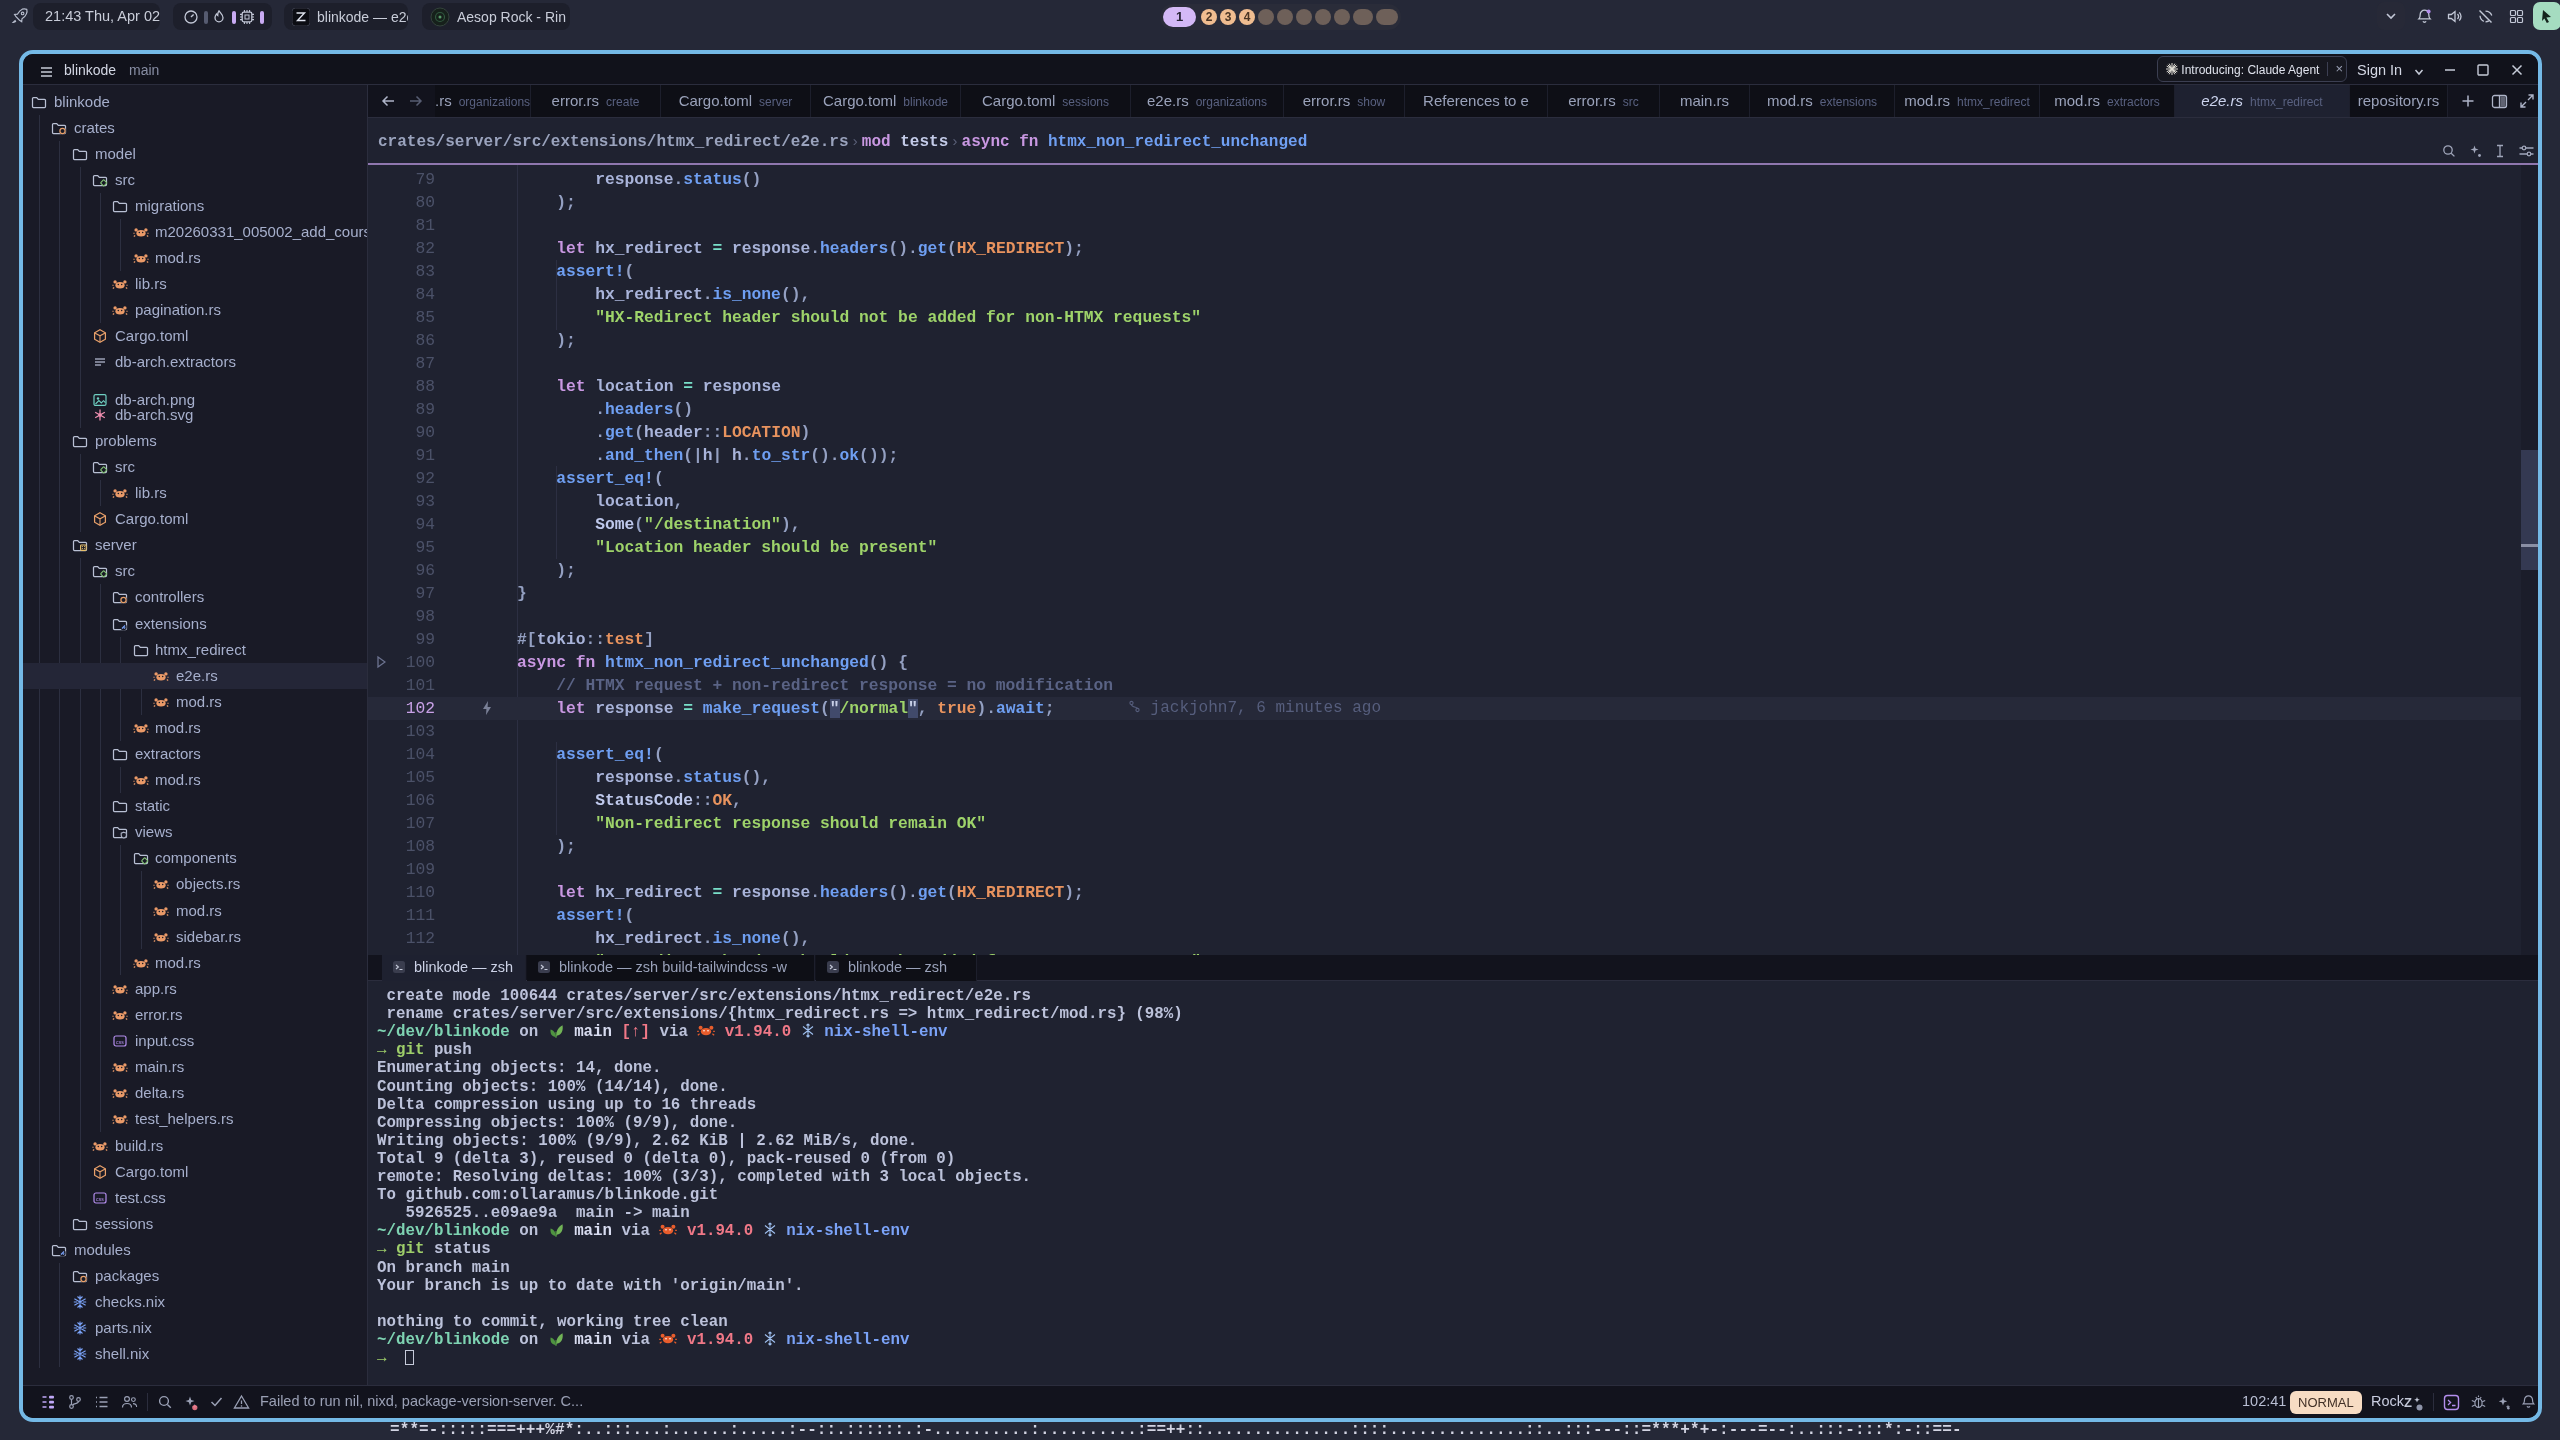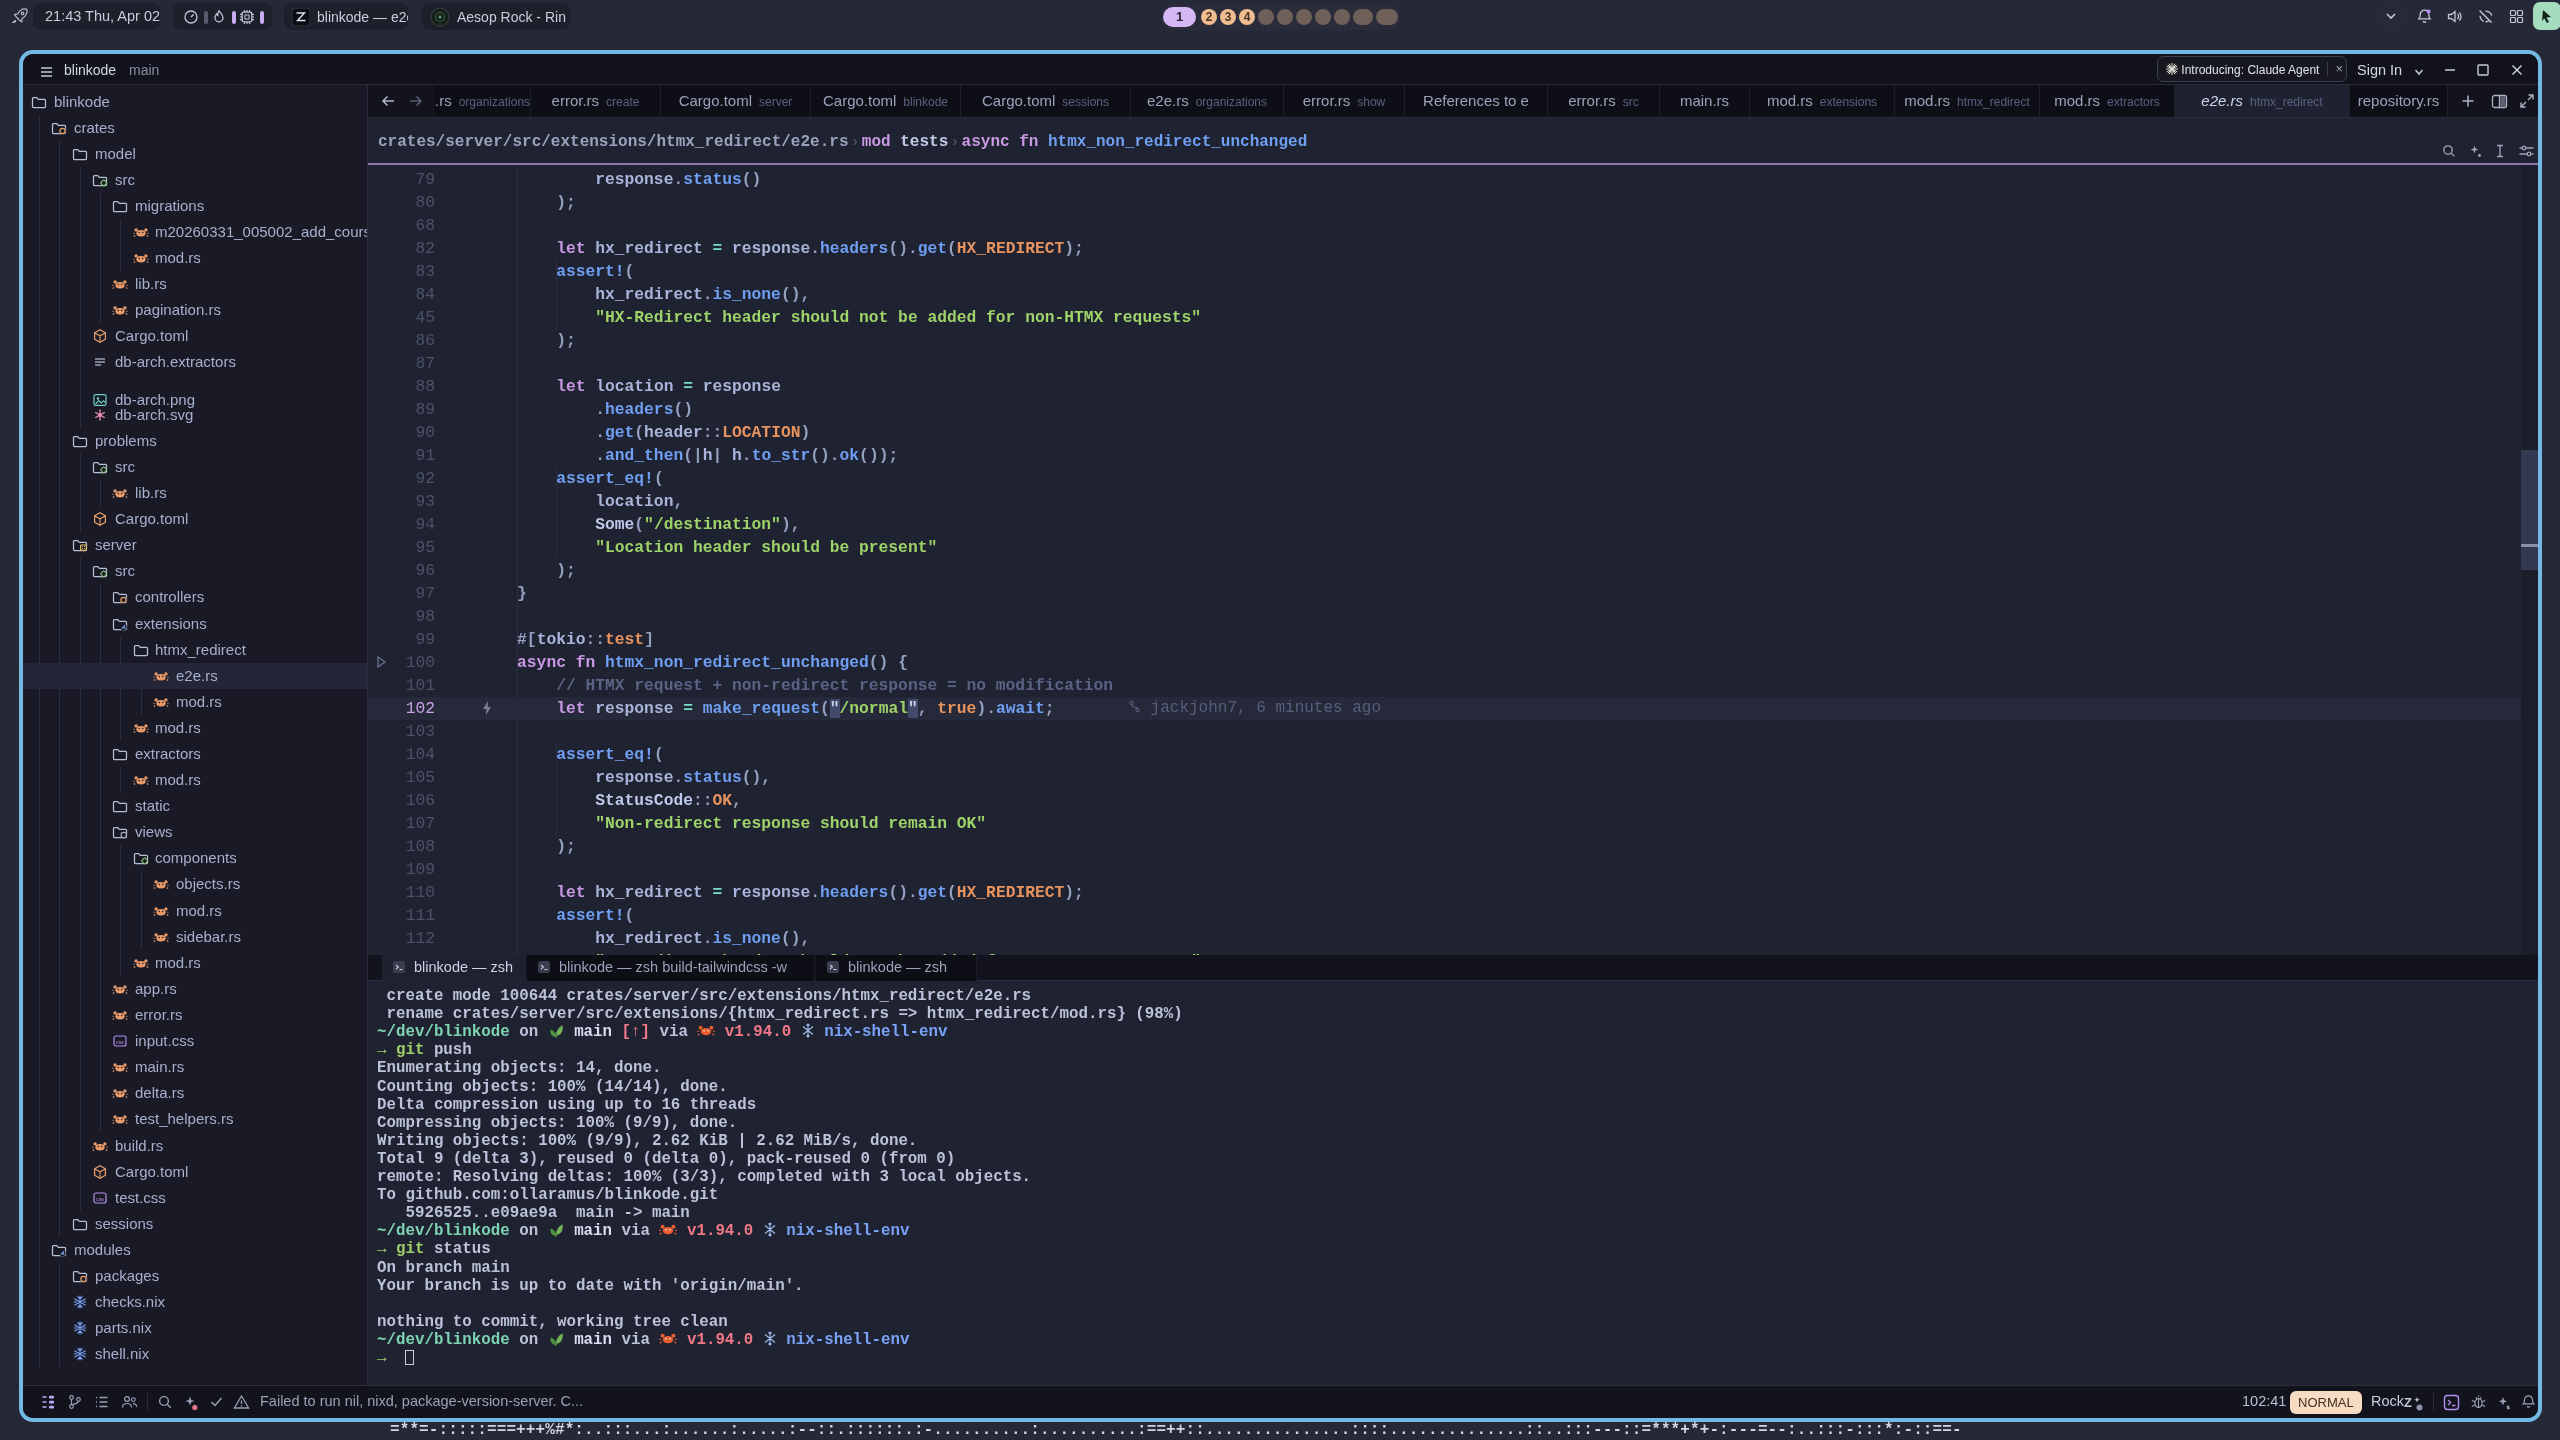--- a/index.html
+++ b/index.html
@@ -663,29 +663,29 @@
         </svg></span></div>
     <div id="code">
       <div class="ig" style="left:149px;top:0;height:790px"></div>
       <div class="ig" style="left:188px;top:95px;height:70px"></div>
       <div class="ig" style="left:188px;top:301px;height:93px"></div>
       <div class="ig" style="left:188px;top:577px;height:93px"></div>
       <div class="gut lnum" style="top:2.5px">79</div>
       <div class="cline" style="top:2.5px"><span class="idn">&nbsp;&nbsp;&nbsp;&nbsp;&nbsp;&nbsp;&nbsp;&nbsp;&nbsp;&nbsp;&nbsp;&nbsp;response</span><span class="pun">.</span><span class="fnc">status</span><span class="pun">()</span></div>
       <div class="gut lnum" style="top:25.5px">80</div>
       <div class="cline" style="top:25.5px"><span class="pun">&nbsp;&nbsp;&nbsp;&nbsp;&nbsp;&nbsp;&nbsp;&nbsp;);</span></div>
-      <div class="gut lnum" style="top:48.5px">68</div>
+      <div class="gut lnum" style="top:48.5px">81</div>
       <div class="cline" style="top:48.5px"></div>
       <div class="gut lnum" style="top:71.5px">82</div>
       <div class="cline" style="top:71.5px"><span class="kw">&nbsp;&nbsp;&nbsp;&nbsp;&nbsp;&nbsp;&nbsp;&nbsp;let</span><span class="idn"> hx_redirect </span><span class="op">=</span><span class="idn"> response</span><span class="pun">.</span><span class="fnc">headers</span><span class="pun">().</span><span class="fnc">get</span><span class="pun">(</span><span class="con">HX_REDIRECT</span><span class="pun">);</span></div>
       <div class="gut lnum" style="top:94.5px">83</div>
       <div class="cline" style="top:94.5px"><span class="fnc">&nbsp;&nbsp;&nbsp;&nbsp;&nbsp;&nbsp;&nbsp;&nbsp;assert!</span><span class="pun">(</span></div>
       <div class="gut lnum" style="top:117.5px">84</div>
       <div class="cline" style="top:117.5px"><span class="idn">&nbsp;&nbsp;&nbsp;&nbsp;&nbsp;&nbsp;&nbsp;&nbsp;&nbsp;&nbsp;&nbsp;&nbsp;hx_redirect</span><span class="pun">.</span><span class="fnc">is_none</span><span class="pun">(),</span></div>
-      <div class="gut lnum" style="top:140.5px">45</div>
+      <div class="gut lnum" style="top:140.5px">85</div>
       <div class="cline" style="top:140.5px"><span class="strg">&nbsp;&nbsp;&nbsp;&nbsp;&nbsp;&nbsp;&nbsp;&nbsp;&nbsp;&nbsp;&nbsp;&nbsp;"HX-Redirect header should not be added for non-HTMX requests"</span></div>
       <div class="gut lnum" style="top:163.5px">86</div>
       <div class="cline" style="top:163.5px"><span class="pun">&nbsp;&nbsp;&nbsp;&nbsp;&nbsp;&nbsp;&nbsp;&nbsp;);</span></div>
       <div class="gut lnum" style="top:186.5px">87</div>
       <div class="cline" style="top:186.5px"></div>
       <div class="gut lnum" style="top:209.5px">88</div>
       <div class="cline" style="top:209.5px"><span class="kw">&nbsp;&nbsp;&nbsp;&nbsp;&nbsp;&nbsp;&nbsp;&nbsp;let</span><span class="idn"> location </span><span class="op">=</span><span class="idn"> response</span></div>
       <div class="gut lnum" style="top:232.5px">89</div>
       <div class="cline" style="top:232.5px"><span class="pun">&nbsp;&nbsp;&nbsp;&nbsp;&nbsp;&nbsp;&nbsp;&nbsp;&nbsp;&nbsp;&nbsp;&nbsp;.</span><span class="fnc">headers</span><span class="pun">()</span></div>
       <div class="gut lnum" style="top:255.5px">90</div>

